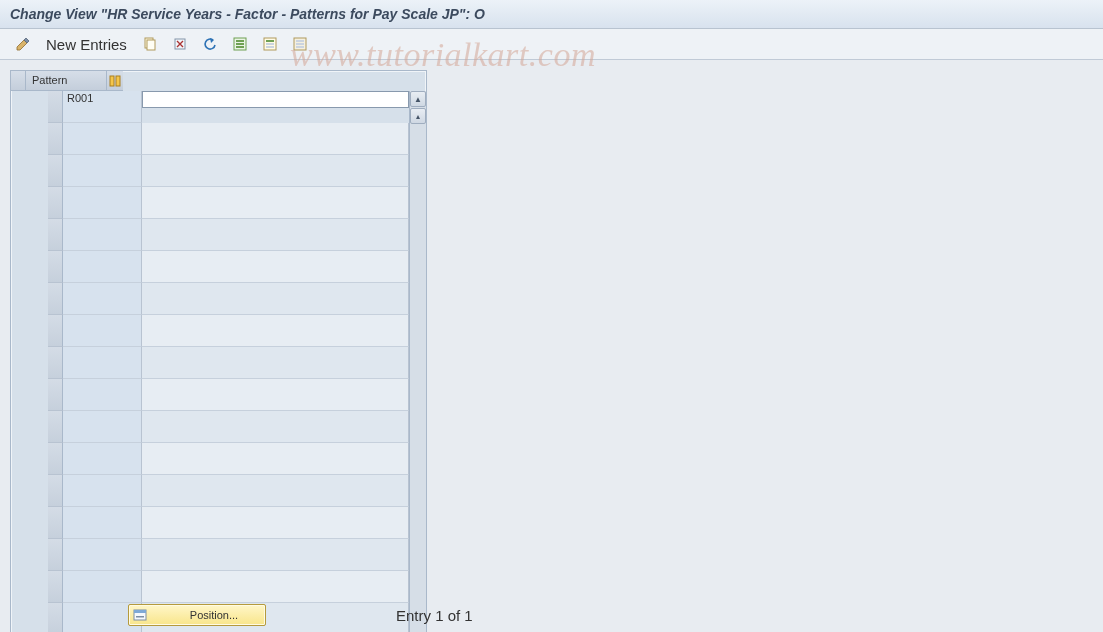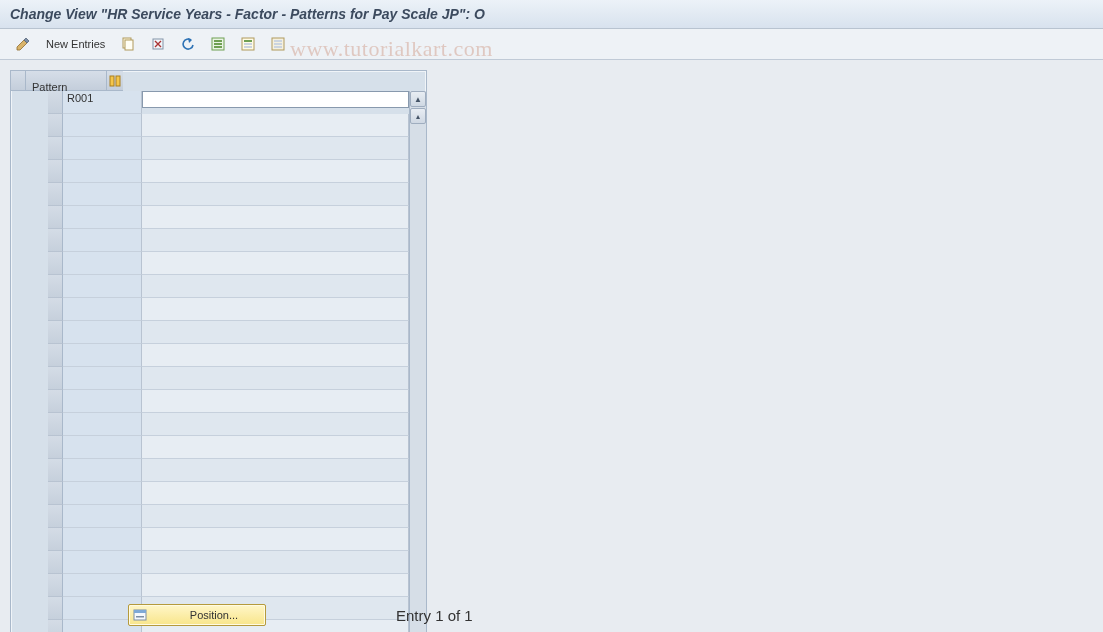--- a/index.html
+++ b/index.html
@@ -49,21 +49,21 @@
     border-radius: 3px;
     display: inline-flex;
     align-items: center;
     justify-content: center;
     padding: 0 2px;
     cursor: pointer;
   }
   .new-entries {
     height: 20px;
     padding: 0 6px;
-    font-size: 11px;
+    font-size: 15px;
     color: #333;
     display:inline-flex;
     align-items:center;
     border-radius:3px;
   }
 
   
   .main {
     position: relative;
     padding: 10px 10px 0 10px;
@@ -83,21 +83,21 @@
   .row-selector-hdr {
     width: 14px;
     background: linear-gradient(to bottom,#d6dee8,#c4cedb);
     border-right: 1px solid #a9b8ca;
     border-bottom: 1px solid #a9b8ca;
   }
   .col-header {
     background: linear-gradient(to bottom,#d6dee8,#c4cedb);
     border-right: 1px solid #a9b8ca;
     border-bottom: 1px solid #a9b8ca;
-    padding: 10px 6px 0 6px;
+    padding: 3px 6px 0 6px;
     font-size: 11px;
     color: #333;
   }
   .col-pattern { width: 68px; }
   .col-desc { flex: 1; }
   .col-config {
     width: 16px;
     background: linear-gradient(to bottom,#d6dee8,#c4cedb);
     border-bottom: 1px solid #a9b8ca;
     display:flex; align-items:center; justify-content:center;
@@ -121,21 +121,21 @@
     border:1px solid #9fadbf;
     border-radius:2px;
     display:flex;align-items:center;justify-content:center;
     font-size:8px;color:#455467;
     cursor:pointer;
   }
   .scroll-gap { flex:1; }
 
   .grid-row {
     display: flex;
-    height: 23px;
+    height: 32px;
     padding-left: 37px;
   }
   .row-selector {
     width: 14px;
     background: linear-gradient(to bottom,#d4dce6,#c6d0dc);
     border-right: 1px solid #a9b8ca;
     border-bottom: 1px solid #b8c3d1;
   }
   .cell {
     border-right: 1px solid #b8c3d1;
@@ -148,21 +148,22 @@
   .cell.pattern { width: 70px; background:#d7e2ee; }
   .cell.desc { flex:1; }
   .cell.editing { background:#ffffff; border:1px solid #8899ad; padding:0 3px; height:15px;}
 
   
   .watermark {
     position: absolute;
     top: 36px;
     left: 290px;
     font-family: Georgia, 'Times New Roman', serif;
-    font-size: 22px;
+    font-size: 34px;
+    font-style: italic;
     color: rgba(212, 165, 150, 0.55);
     pointer-events: none;
     letter-spacing: 0.5px;
   }
 
   
   .footer {
     position: absolute;
     left: 0; right: 0; bottom: 0;
     height: 34px;

